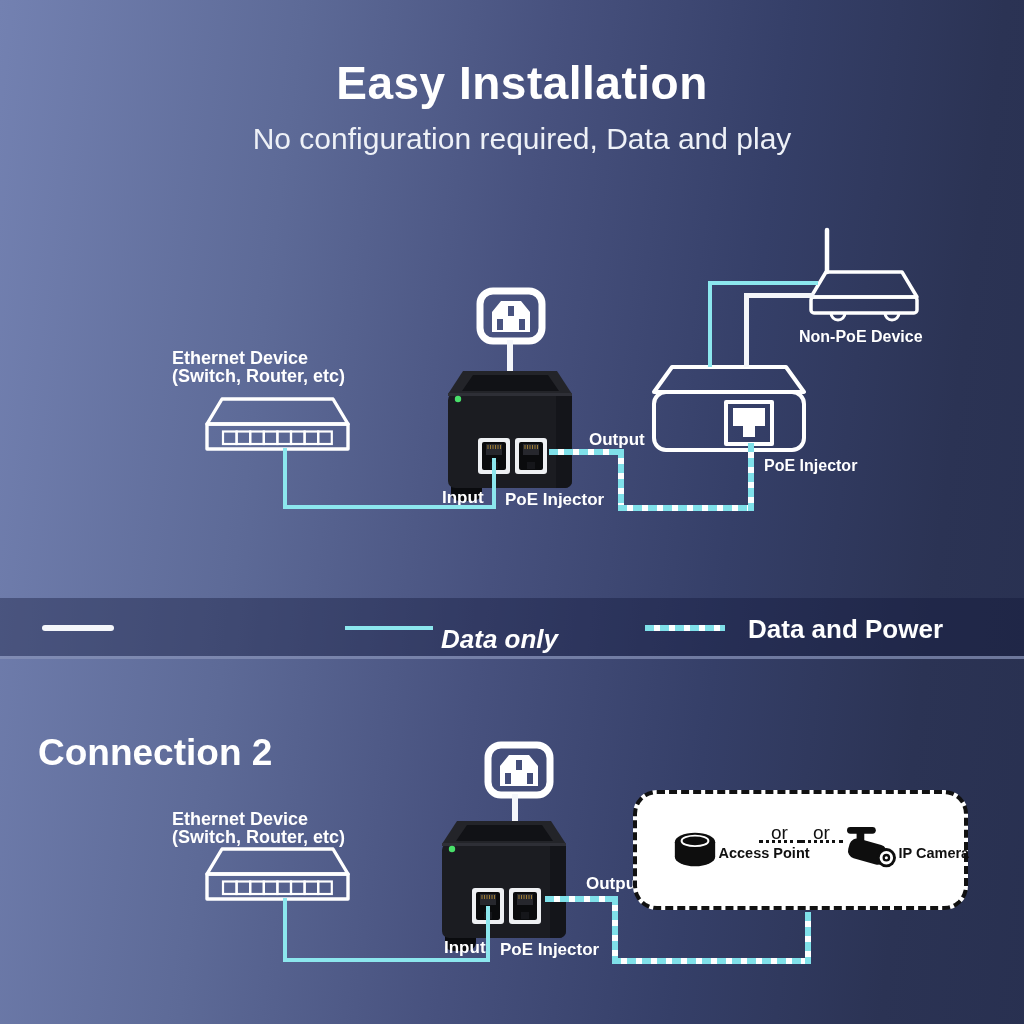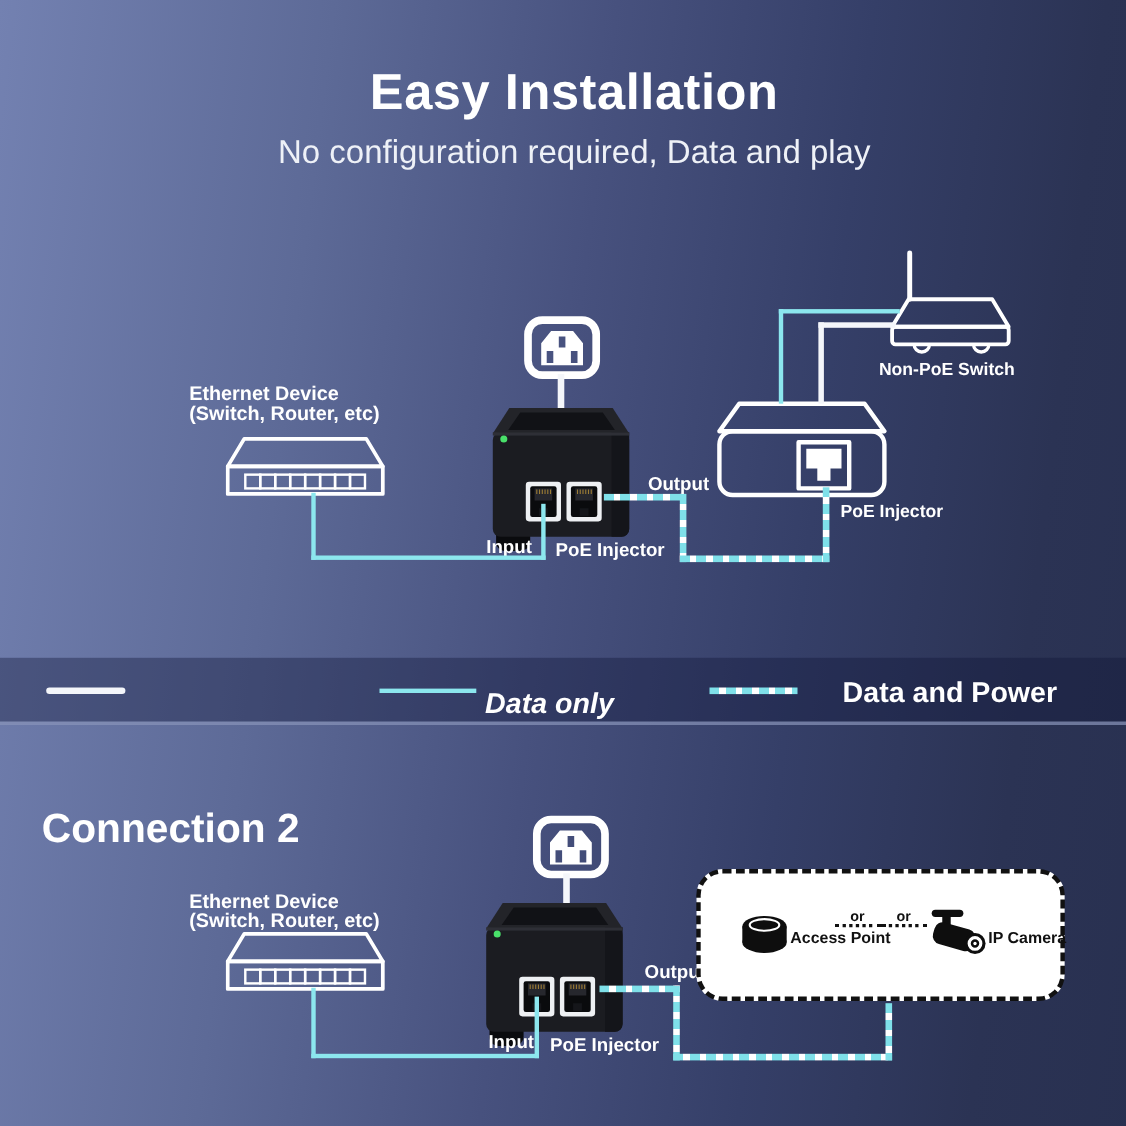--- a/index.html
+++ b/index.html
@@ -30,21 +30,21 @@
     background:rgba(16,20,54,0.38);border-bottom:3px solid rgba(173,186,224,0.55);}
   .legend-label{position:absolute;color:#ffffff;font-weight:bold;font-size:26px;white-space:nowrap;}
   
   .target-box{position:absolute;left:633px;top:790px;width:335px;height:120px;
     box-sizing:border-box;background:#ffffff;border:4px dashed #111111;border-radius:24px;
     display:flex;align-items:center;justify-content:center;padding:4px 6px;}
   .tb-item{display:flex;flex-direction:row;align-items:center;width:88px;}
   .tb-icon{height:50px;display:flex;align-items:center;justify-content:center;}
   .tb-label{margin-top:5px;font-size:14.5px;font-weight:bold;color:#111111;white-space:nowrap;}
   .tb-or{display:flex;flex-direction:column;align-items:center;width:42px;transform:translateY(-16px);}
-  .tb-or-label{font-size:13px;font-weight:bold;color:#111111;line-height:13px;}
+  .tb-or-label{font-size:19px;font-weight:normal;color:#111111;line-height:13px;}
   .tb-or-dots{width:100%;border-bottom:3px dotted #111111;margin-top:1px;}
 </style>
 </head>
 <body>
 
 <div class="stage">
 
   <div class="title">Easy Installation</div>
   <div class="subtitle">No configuration required, Data and play</div>
 
@@ -117,40 +117,40 @@
     <g fill="none" stroke="#ffffff" stroke-width="3.5" stroke-linejoin="round">
       <polygon points="23,52 99,52 114,77 8,77"></polygon>
       <rect x="8" y="77" width="106" height="16" rx="3"></rect>
     </g>
   </svg>
 
   <div class="tag" style="left:589px;top:430px;">Output</div>
   <div class="tag" style="left:442px;top:488px;">Input</div>
   <div class="tag" style="left:505px;top:490px;">PoE Injector</div>
   <div class="tag-sm" style="left:764px;top:457px;">PoE Injector</div>
-  <div class="tag-sm" style="left:799px;top:328px;">Non-PoE Switch</div>
+  <div class="tag-sm" style="left:799px;top:328px;">Non-PoE Device</div>
 
   <div class="seg ld" style="left:283px;top:448px;width:4px;height:61px;"></div>
   <div class="seg ld" style="left:283px;top:505px;width:213px;height:4px;"></div>
   <div class="seg ld" style="left:492px;top:458px;width:4px;height:51px;"></div>
   <div class="seg dph" style="left:549px;top:449px;width:73px;height:6px;"></div>
   <div class="seg dpv" style="left:618px;top:449px;width:6px;height:62px;"></div>
   <div class="seg dph" style="left:618px;top:505px;width:136px;height:6px;"></div>
   <div class="seg dpv" style="left:748px;top:443px;width:6px;height:68px;"></div>
   <div class="seg ld" style="left:708px;top:281px;width:4px;height:86px;"></div>
   <div class="seg ld" style="left:708px;top:281px;width:110px;height:4px;"></div>
   <div class="seg lp" style="left:744px;top:293px;width:5px;height:74px;"></div>
   <div class="seg lp" style="left:744px;top:293px;width:70px;height:5px;"></div>
 
   <div class="legend-band">
     <div class="seg lp" style="left:42px;top:27px;width:72px;height:6px;border-radius:3px;"></div>
     <div class="seg ld" style="left:345px;top:28px;width:88px;height:4px;"></div>
     <div class="legend-label" style="left:441px;top:26px;font-style:italic;">Data only</div>
     <div class="seg dph" style="left:645px;top:27px;width:80px;height:6px;"></div>
-    <div class="legend-label" style="left:748px;top:16px;margin-left:18px;">Data and Power</div>
+    <div class="legend-label" style="left:748px;top:16px;">Data and Power</div>
   </div>
 
   <div class="conn-heading" style="top:732px;">Connection 2</div>
 
   <div class="dev-label" style="left:172px;top:810px;">
     <div>Ethernet Device</div>
     <div>(Switch, Router, etc)</div>
   </div>
 
   <svg class="abs" style="left:205px;top:846px;" width="145" height="56" viewBox="0 0 145 56">

